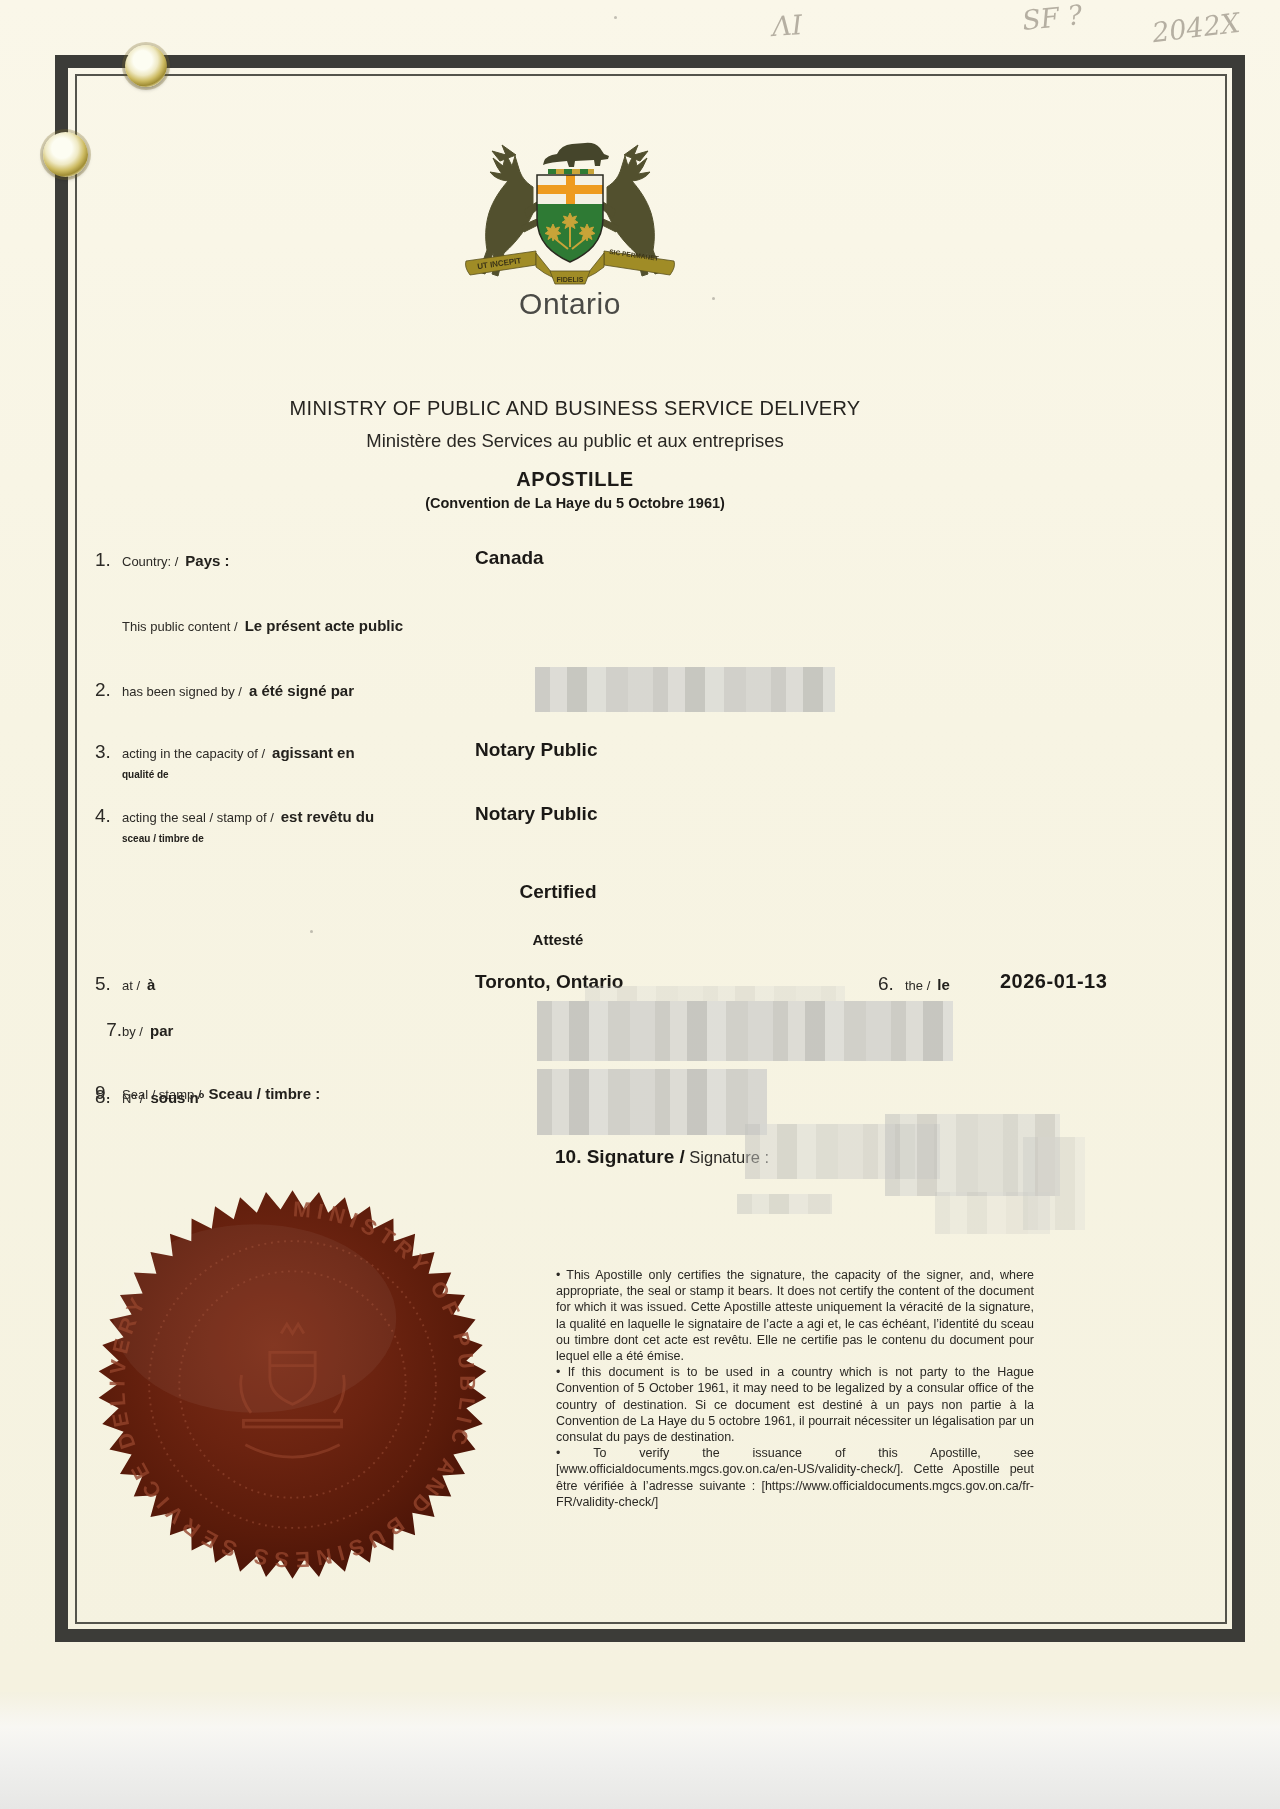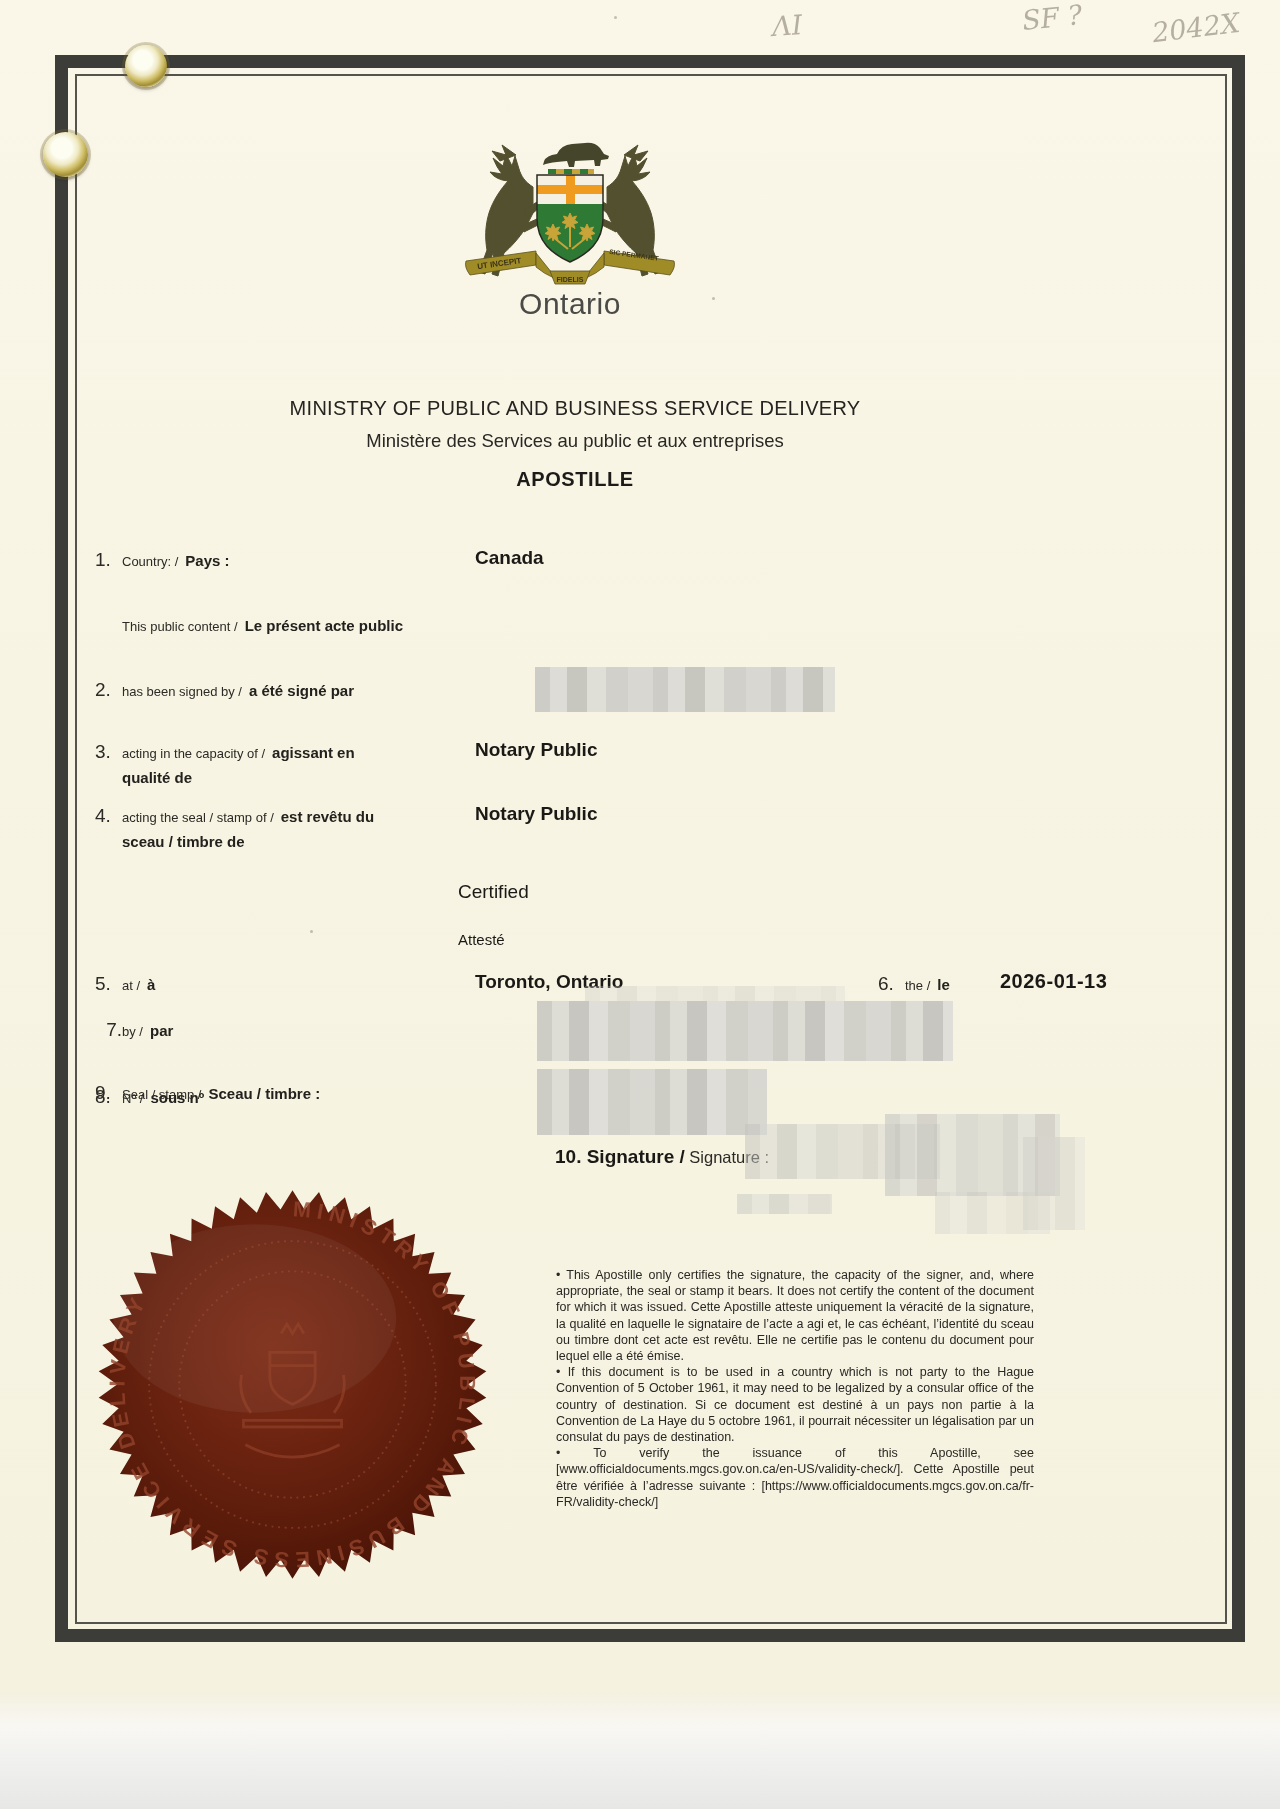--- a/index.html
+++ b/index.html
@@ -31,23 +31,23 @@
   .ministry-fr{top:430px;font-size:18.5px;color:#2a2824;}
   .apostille{top:468px;font-size:20px;font-weight:700;letter-spacing:.6px;color:#1d1b18;}
   .convention{top:495px;font-size:14.5px;font-weight:700;color:#1d1b18;}
   .ontario-label{position:absolute;left:440px;top:287px;width:260px;text-align:center;
     font-size:30px;color:#4a4a46;letter-spacing:.5px;}
   
   .row{position:absolute;white-space:nowrap;}
   .num{display:inline-block;width:27px;font-size:19px;}
   .en{font-size:13px;color:#2c2a26;margin-right:7px;}
   .fr{font-size:15px;font-weight:700;color:#23211d;}
-  .fr2{position:absolute;font-size:15px;font-weight:700;color:#23211d;white-space:nowrap;}
+  .fr2{position:absolute;font-size:10px;font-weight:700;color:#23211d;white-space:nowrap;}
   .val{position:absolute;font-size:19px;font-weight:700;color:#1b1916;white-space:nowrap;}
-  .cert{position:absolute;left:458px;width:200px;font-weight:400;color:#1b1916;}
+  .cert{position:absolute;left:458px;width:200px;text-align:center;font-weight:700;color:#1b1916;}
   .v10a{font-size:19px;font-weight:700;color:#1b1916;}
   .v10b{font-size:16.5px;color:#2c2a26;}
   
   .px{position:absolute;background-color:#d8d8d4;
     background-image:
       linear-gradient(90deg,#c3c3bf 0 13%,#d7d7d3 13% 27%,#bcbcb8 27% 44%,#dadad6 44% 60%,#c8c8c4 60% 79%,#d1d1cd 79% 100%),
       linear-gradient(0deg, rgba(255,255,255,.28) 0 46%, rgba(0,0,0,.07) 46% 100%);
     background-size:118px 100%,100% 30px;}
   
   .legal{position:absolute;left:556px;top:1267px;width:478px;font-size:12.5px;
@@ -116,20 +116,21 @@
       <text x="37" y="141" font-size="8" font-weight="bold" fill="#3c3517" transform="rotate(-8 60 138)">UT INCEPIT</text>
       <text x="168" y="133" font-size="6.6" font-weight="bold" fill="#3c3517" transform="rotate(8 198 138)">SIC PERMANET</text>
       <text x="130" y="157" font-size="7" font-weight="bold" fill="#3c3517" text-anchor="middle">FIDELIS</text>
     </g>
   </svg>
   <div class="ontario-label">Ontario</div>
 
   <div class="ctr ministry-en">MINISTRY OF PUBLIC AND BUSINESS SERVICE DELIVERY</div>
   <div class="ctr ministry-fr">Ministère des Services au public et aux entreprises</div>
   <div class="ctr apostille">APOSTILLE</div>
+  <div class="ctr convention">(Convention de La Haye du 5 Octobre 1961)</div>
 
   <div class="row" style="left:95px;top:549px;">
     <span class="num">1.</span><span class="en">Country: /</span><span class="fr">Pays :</span>
   </div>
   <div class="val" style="left:475px;top:547px;">Canada</div>
 
   <div class="row" style="left:122px;top:617px;">
     <span class="en">This public content /</span><span class="fr">Le présent acte public</span>
   </div>
 

